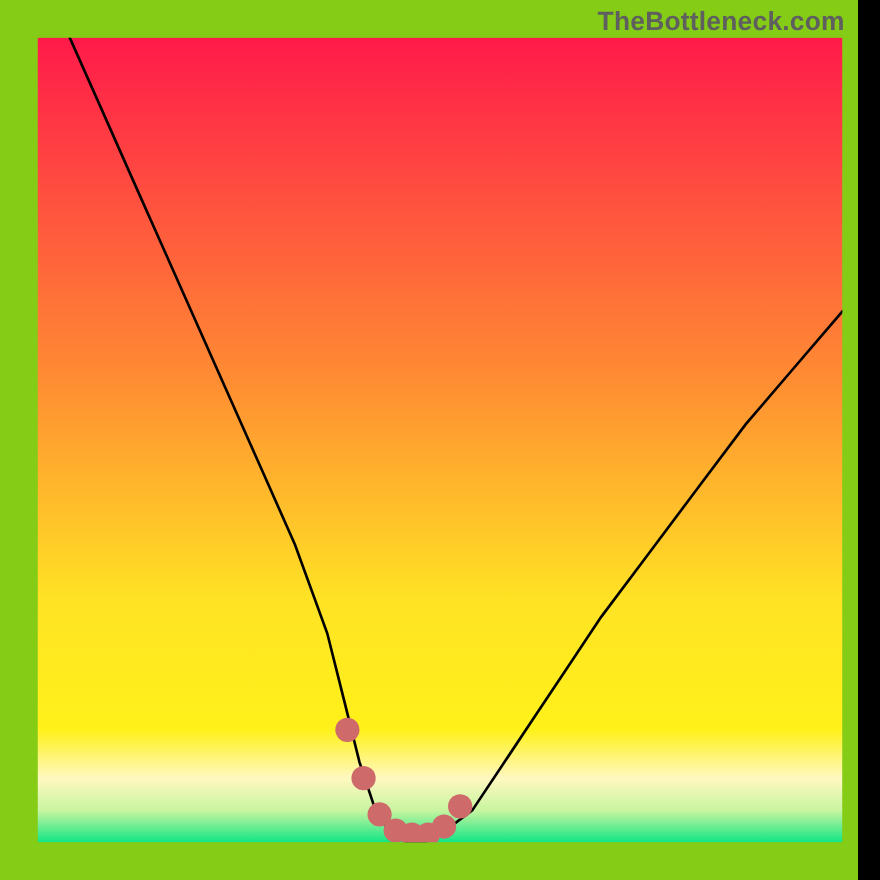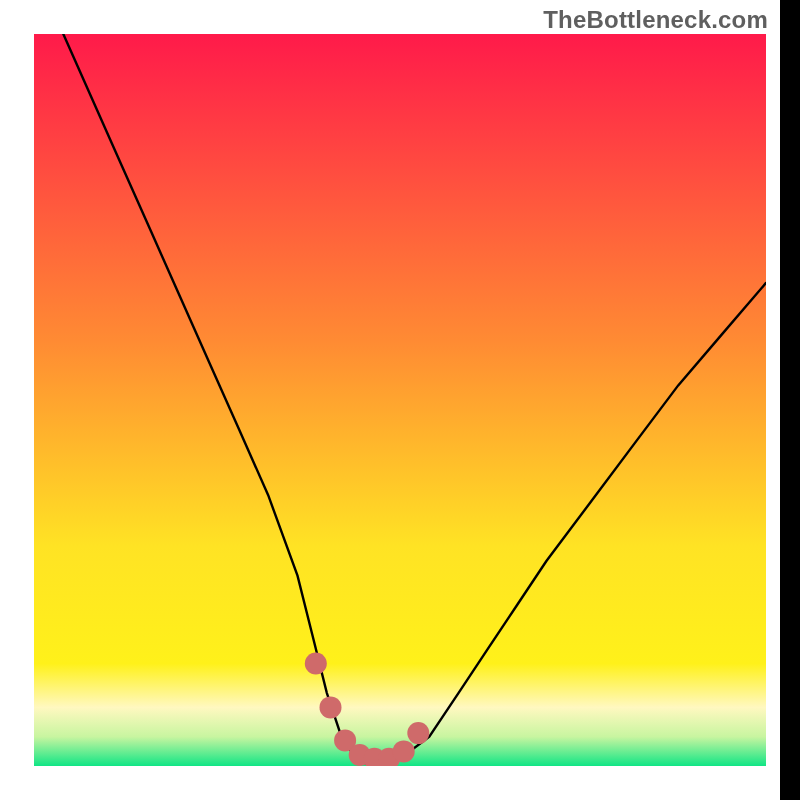--- a/index.html
+++ b/index.html
@@ -9,21 +9,21 @@
     height: 800px;
     background: #000;
     overflow: hidden;
   }
   .frame {
     position: absolute;
     left: 0;
     top: 0;
     width: 780px;
     height: 800px;
-    background: #ffffff;
+    background: #84cc16;
   }
   .plot-area {
     position: absolute;
     left: 34px;
     top: 34px;
     width: 732px;
     height: 732px;
     overflow: hidden;
   }
   .attribution {

